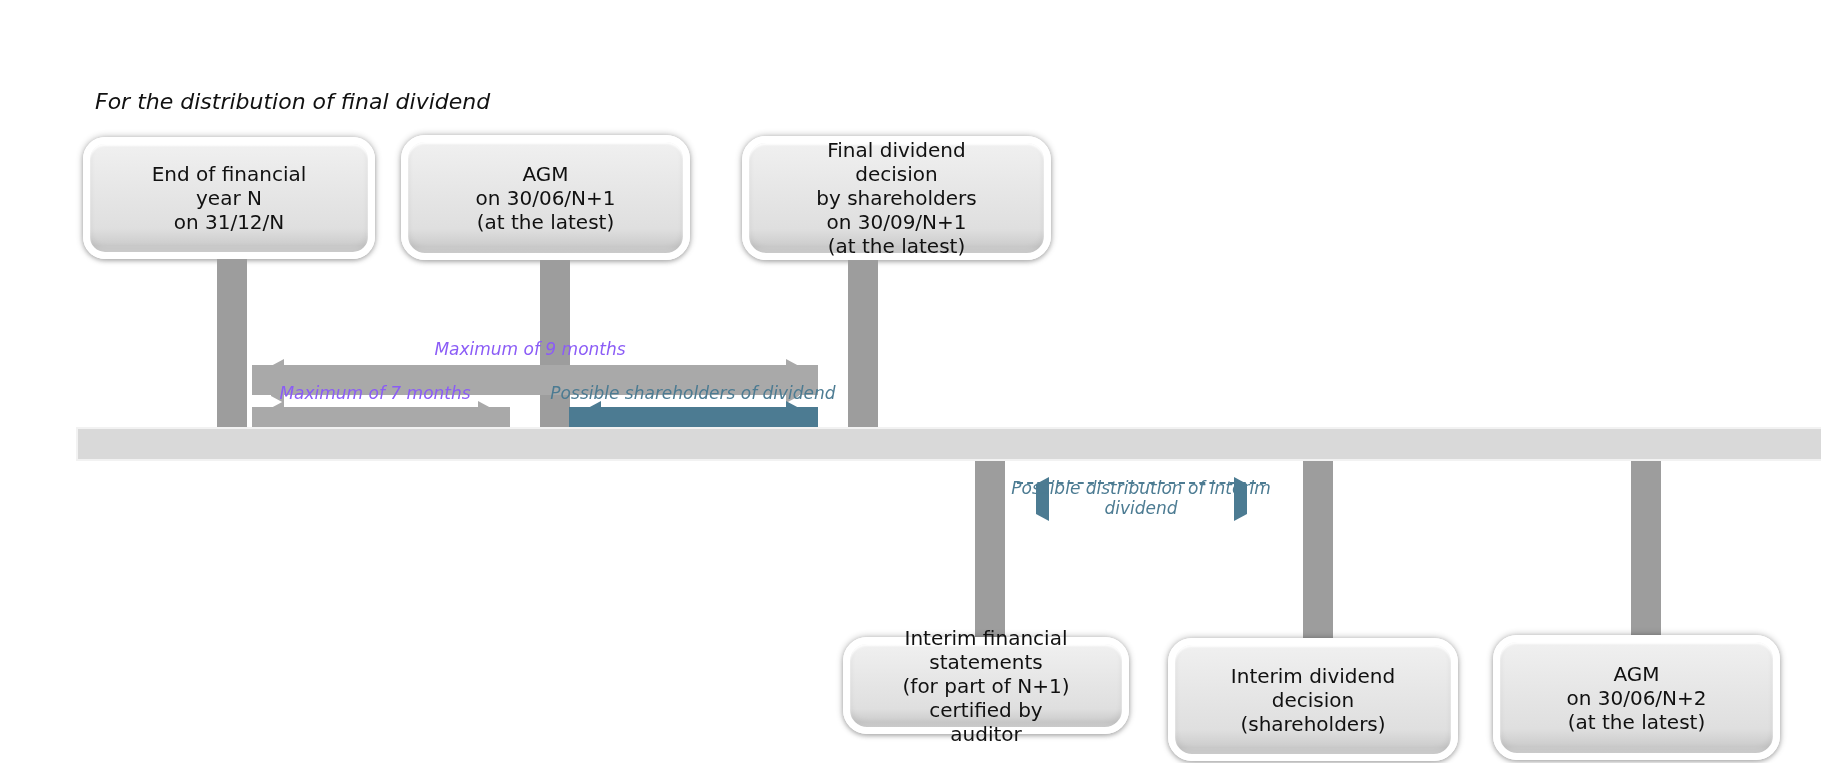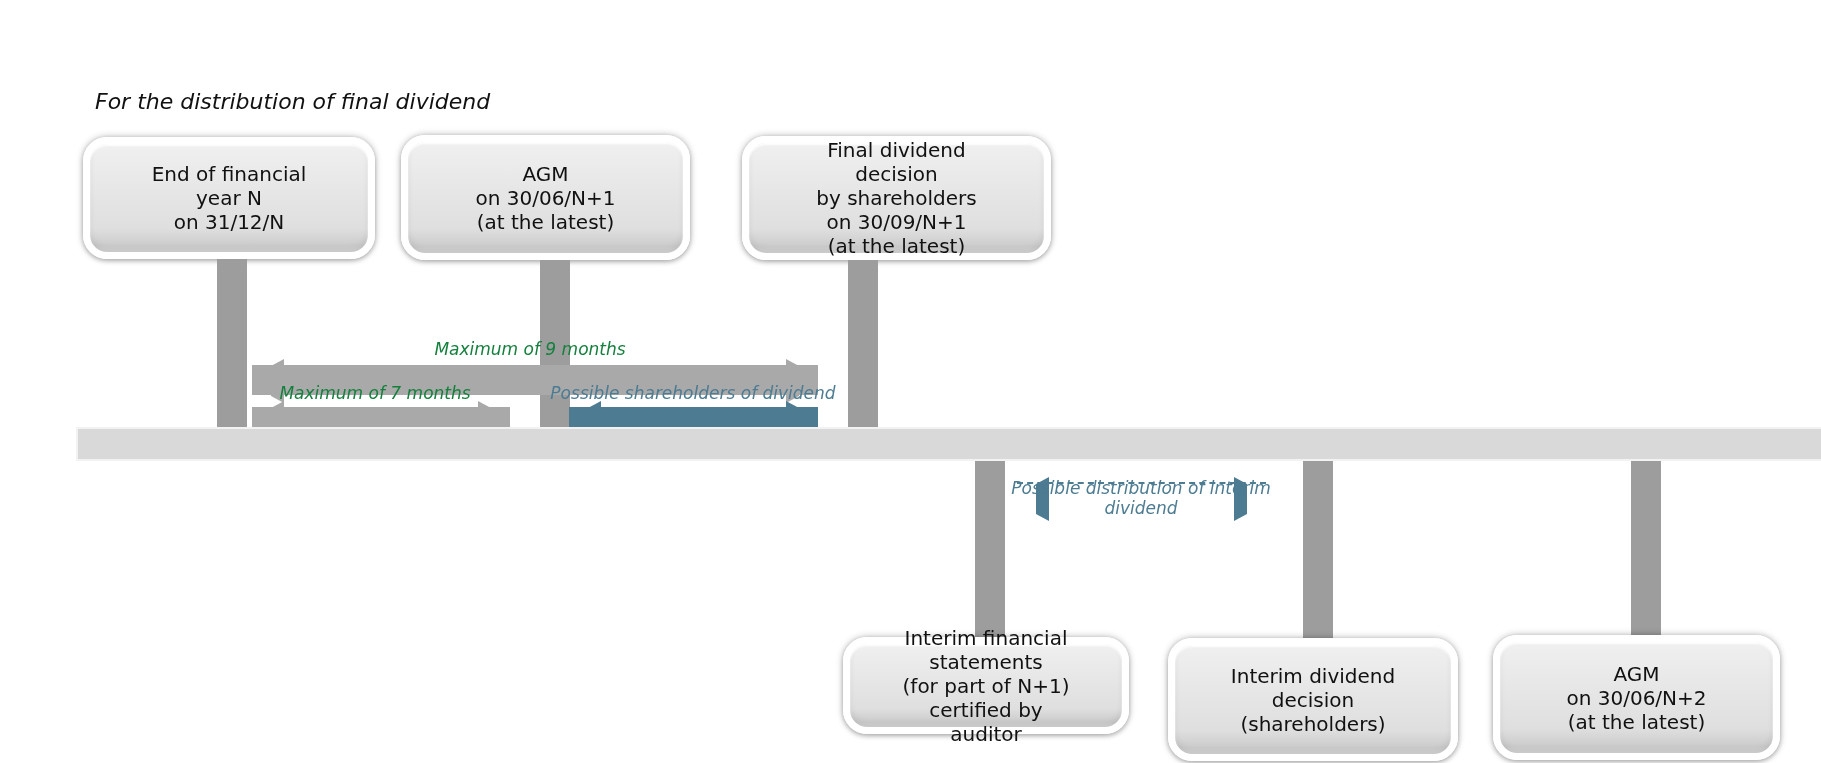--- a/index.html
+++ b/index.html
@@ -32,21 +32,21 @@
     background:linear-gradient(180deg,#f0f0f0 0%,#e6e6e6 45%,#dfdfdf 78%,#cccccc 94%,#d9d9d9 100%);
     box-shadow:0 0 7px rgba(0,0,0,0.30), 0 2px 4px rgba(0,0,0,0.18),
                inset 0 2px 2px rgba(255,255,255,0.95),
                inset 0 -4px 6px rgba(0,0,0,0.08);
     display:flex; align-items:center; justify-content:center;
     text-align:center;
     font-size:20px; line-height:24px;
     white-space:pre-line;
     color:#111111;
   }
-  .box-1 { left:20px;  top:74px;  width:292px; height:122px; }
+  .box-1 { left:20px;  top:74px;  width:292px; height:122px;border-radius:22px; }
   .box-2 { left:338px; top:72px;  width:289px; height:125px; }
   .box-3 { left:679px; top:73px;  width:309px; height:124px; }
   .box-4 { left:780px; top:574px; width:286px; height:97px; }
   .box-5 { left:1105px;top:575px; width:290px; height:123px;justify-content:flex-end; }
   .box-6 { left:1430px;top:572px; width:287px; height:125px; }
 
   
   .vline { position:absolute; width:1px; background:#9d9d9d; }
   .v1 { left:154px;  top:196px; height:170px; }
   .v2 { left:477px;  top:197px; height:169px; }
@@ -82,21 +82,21 @@
   .arrow-dist  { left:483px; top:326px; width:295px; }
   .arrow-dist-interim { left:931px; top:402px; width:295px; }
 
   
   .arrow-label {
     position:absolute;
     transform:translateX(-50%);
     font-style:italic;
     font-size:17px;
     line-height:20px;
-    color:#15803d;
+    color:#8b5cf6;
     white-space:pre-line;
     text-align:center;
   }
   .arrow-label.teal { color:#4c7b92; }
   .label-9m   { left:467px;  top:261px; }
   .label-6m   { left:312px;  top:305px; }
   .label-dist { left:630px;  top:305px; }
   .label-dist-interim { left:1078px; top:400px; }
 
   

